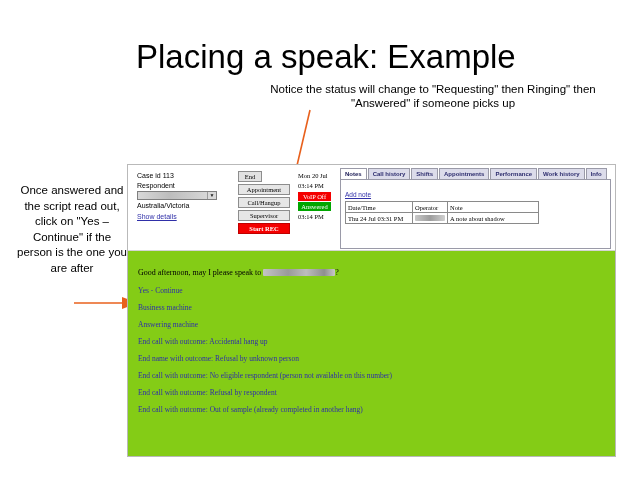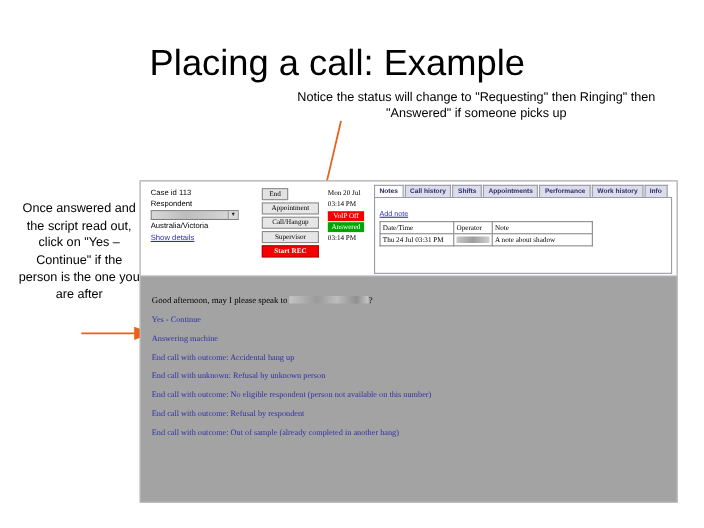--- a/index.html
+++ b/index.html
@@ -58,21 +58,21 @@
   #arrow-top { left: 288px; top: 108px; }
   #arrow-left { left: 74px; top: 296px; }
 
   
   #app-screenshot {
     position: absolute;
     left: 127px;
     top: 164px;
     width: 489px;
     height: 293px;
-    background: #a3a3a3;
+    background: #84cc16;
     border: 1px solid #b9b9b9;
     box-sizing: border-box;
   }
 
   
   #app-topbar {
     position: absolute;
     left: 0; top: 0;
     width: 100%;
     height: 86px;
@@ -288,21 +288,21 @@
     font-size: 7.5px;
     line-height: 10px;
     margin-bottom: 7px;
     cursor: pointer;
     white-space: nowrap;
   }
 </style>
 </head>
 <body>
 
-<div id="slide-title">Placing a call: Example</div>
+<div id="slide-title">Placing a speak: Example</div>
 
 <div class="annotation" id="annotation-top">Notice the status will change to "Requesting" then Ringing" then "Answered" if someone picks up</div>
 
 <svg class="arrow-svg" id="arrow-top" width="26" height="82" viewBox="0 0 26 82">
   <line x1="22" y1="2" x2="7" y2="66" stroke="#e8601c" stroke-width="1.6"></line>
   <polygon points="3,78 2,62 13,70" fill="#e8601c"></polygon>
 </svg>
 
 <div class="annotation" id="annotation-left">Once answered and the script read out, click on "Yes – Continue" if the person is the one you are after</div>
 
@@ -375,20 +375,21 @@
       </div>
     </div>
   </div>
 
   <div id="script-area">
     <div id="script-text">
       <div><span>Good afternoon, may I please speak to </span><span class="redact-inline"></span><span>?</span></div>
     </div>
 
     <a class="script-link">Yes - Continue</a>
+    <a class="script-link">Business machine</a>
     <a class="script-link">Answering machine</a>
     <a class="script-link">End call with outcome: Accidental hang up</a>
-    <a class="script-link">End call with unknown: Refusal by unknown person</a>
+    <a class="script-link">End name with outcome: Refusal by unknown person</a>
     <a class="script-link">End call with outcome: No eligible respondent (person not available on this number)</a>
     <a class="script-link">End call with outcome: Refusal by respondent</a>
     <a class="script-link">End call with outcome: Out of sample (already completed in another hang)</a>
   </div>
 </div>
 
 </body></html>

